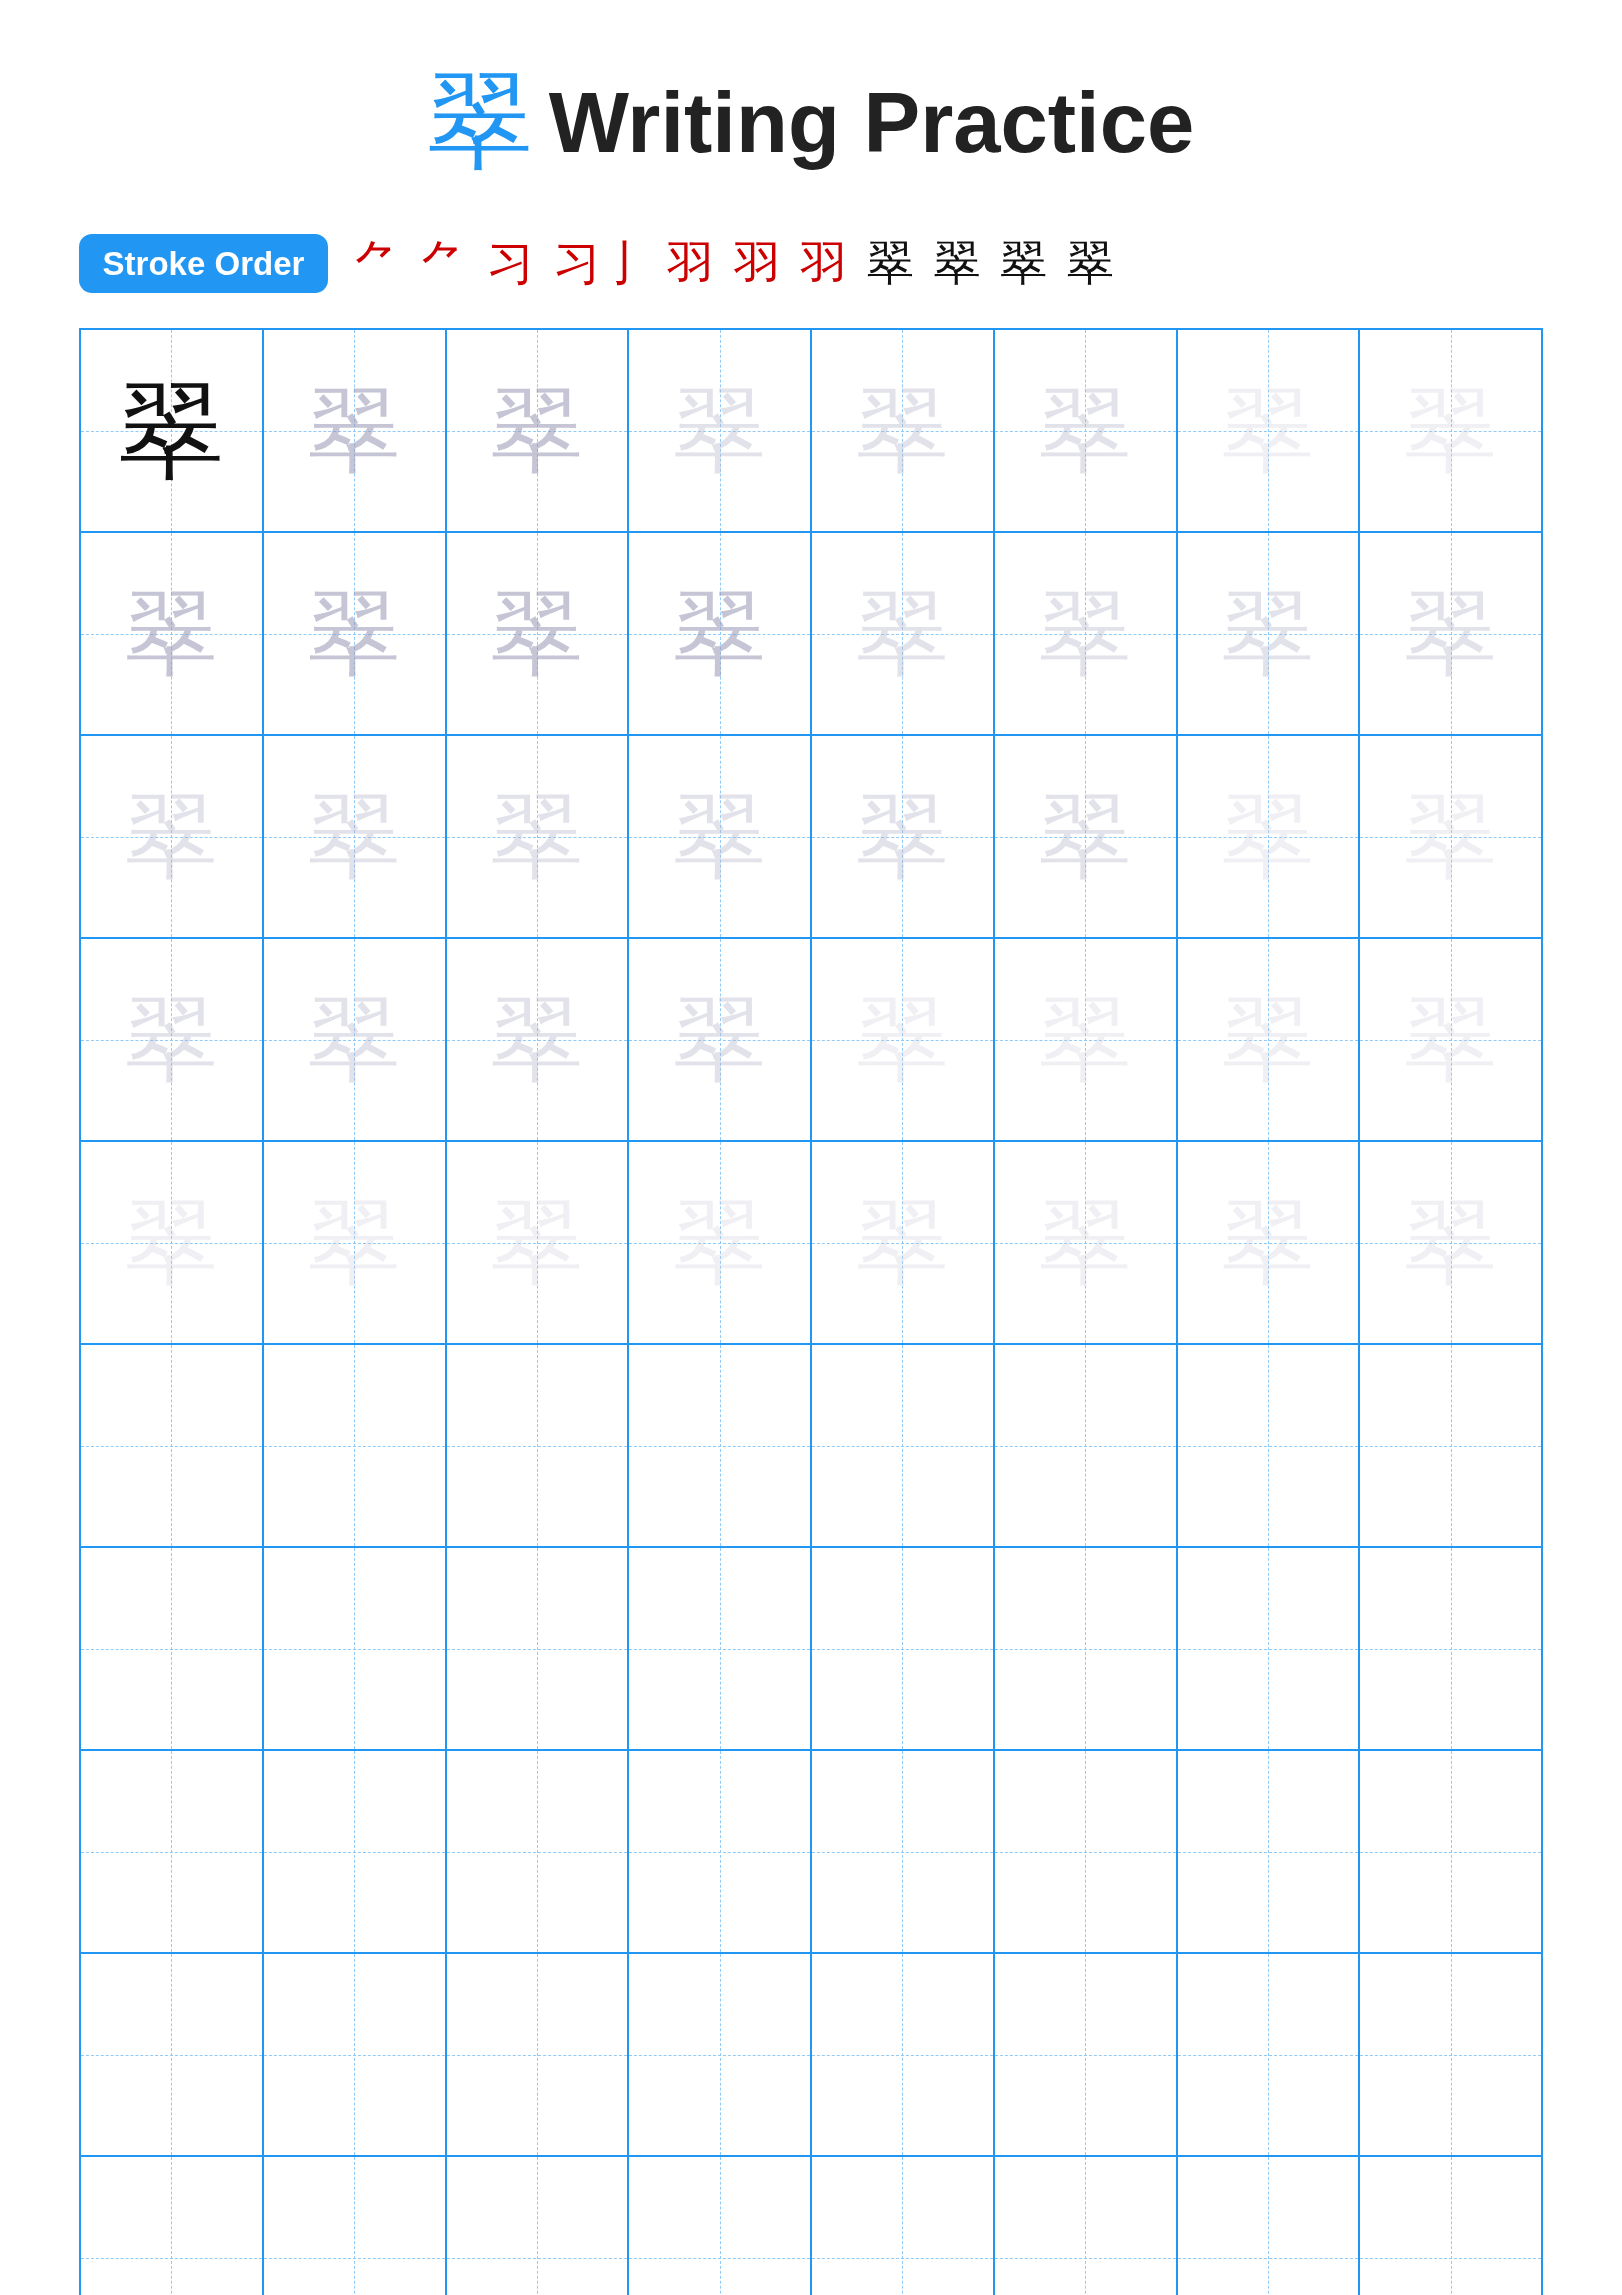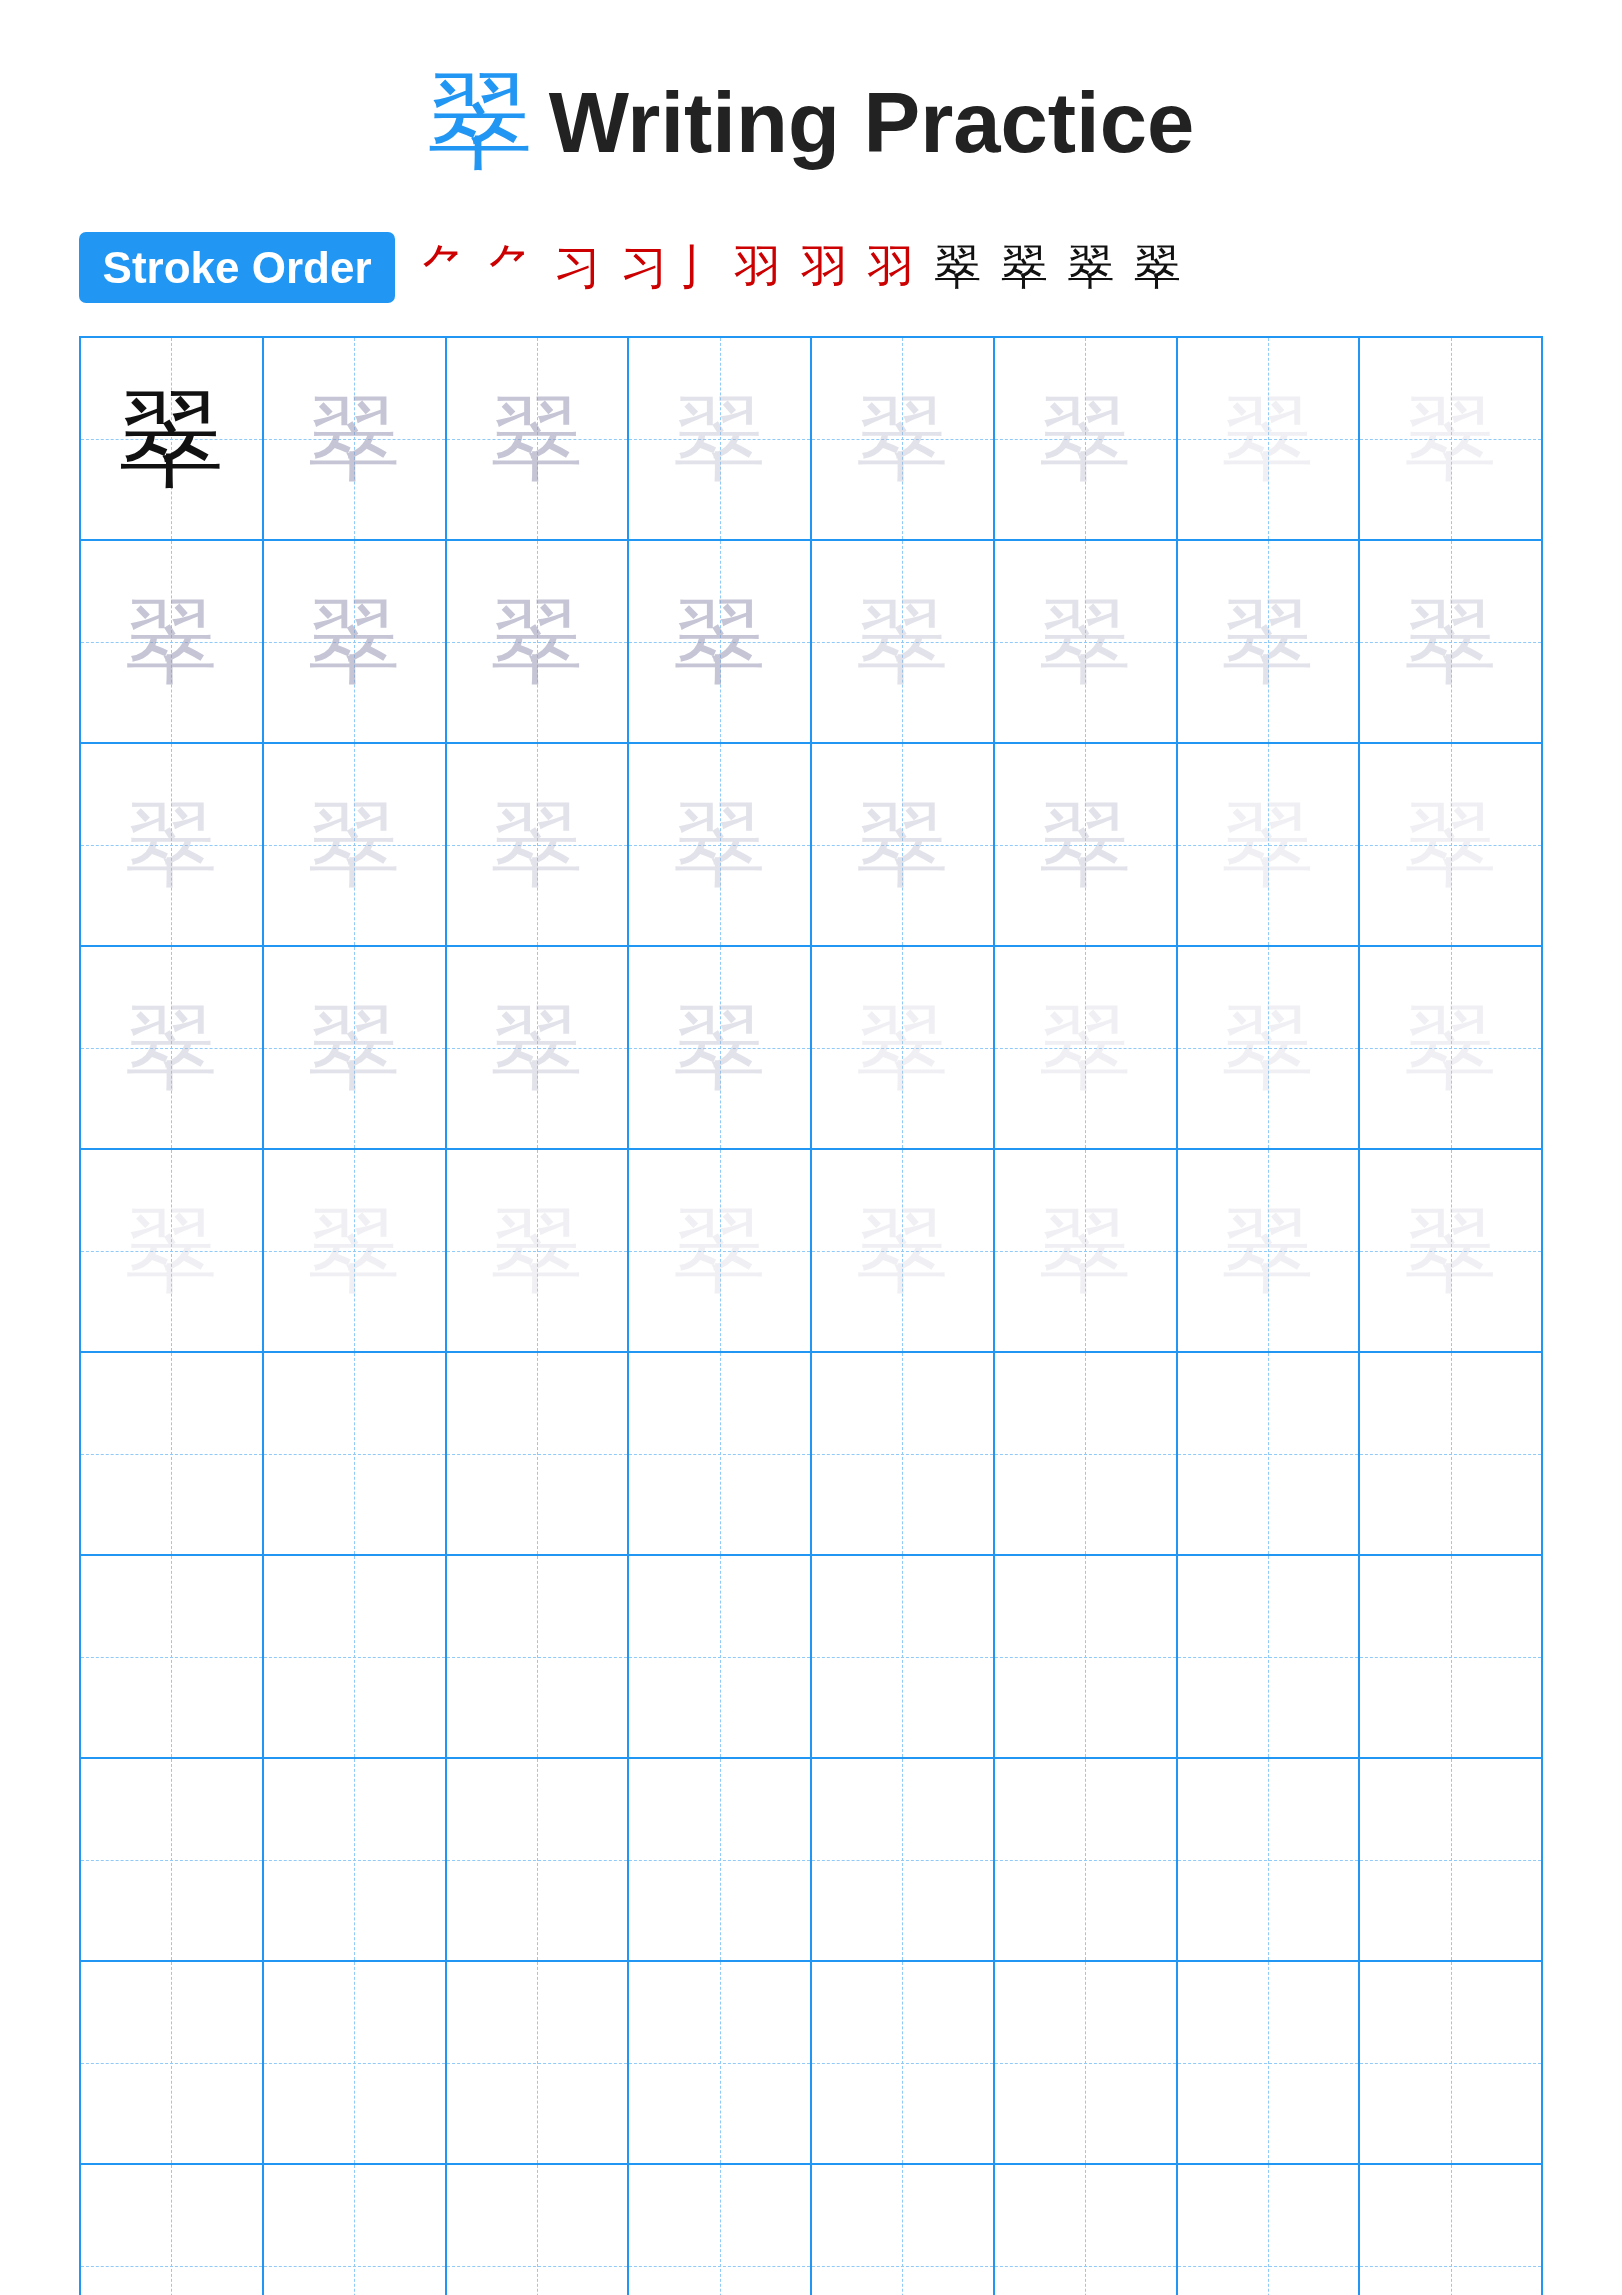--- a/index.html
+++ b/index.html
@@ -38,24 +38,24 @@
     .stroke-order-row {
       display: flex;
       align-items: center;
       margin-bottom: 33px;
       gap: 26px;
     }
 
     .stroke-order-badge {
       background: #2196F3;
       color: white;
-      font-size: 44px;
+      font-size: 33px;
       font-weight: bold;
       padding: 10.5px 23.6px;
-      border-radius: 7px;
+      border-radius: 13px;
       white-space: nowrap;
       flex-shrink: 0;
     }
 
     .stroke-steps {
       display: flex;
       align-items: center;
       gap: 19.6px;
       flex-wrap: nowrap;
     }

